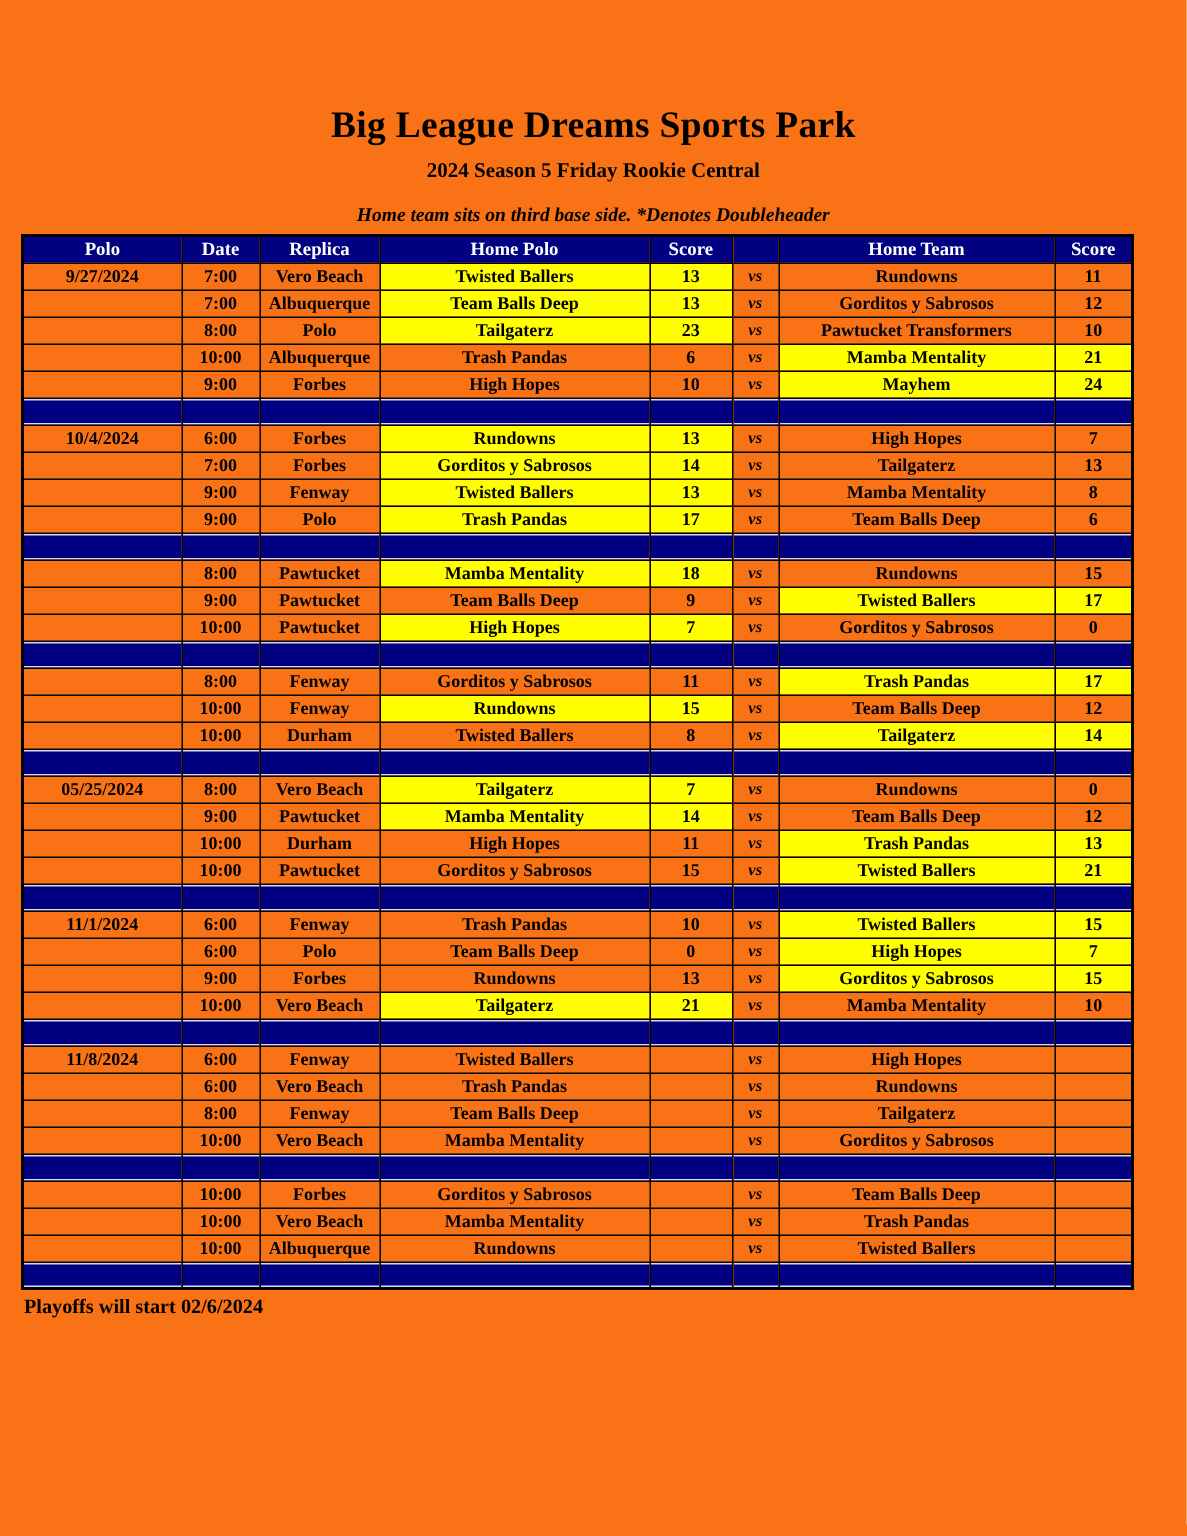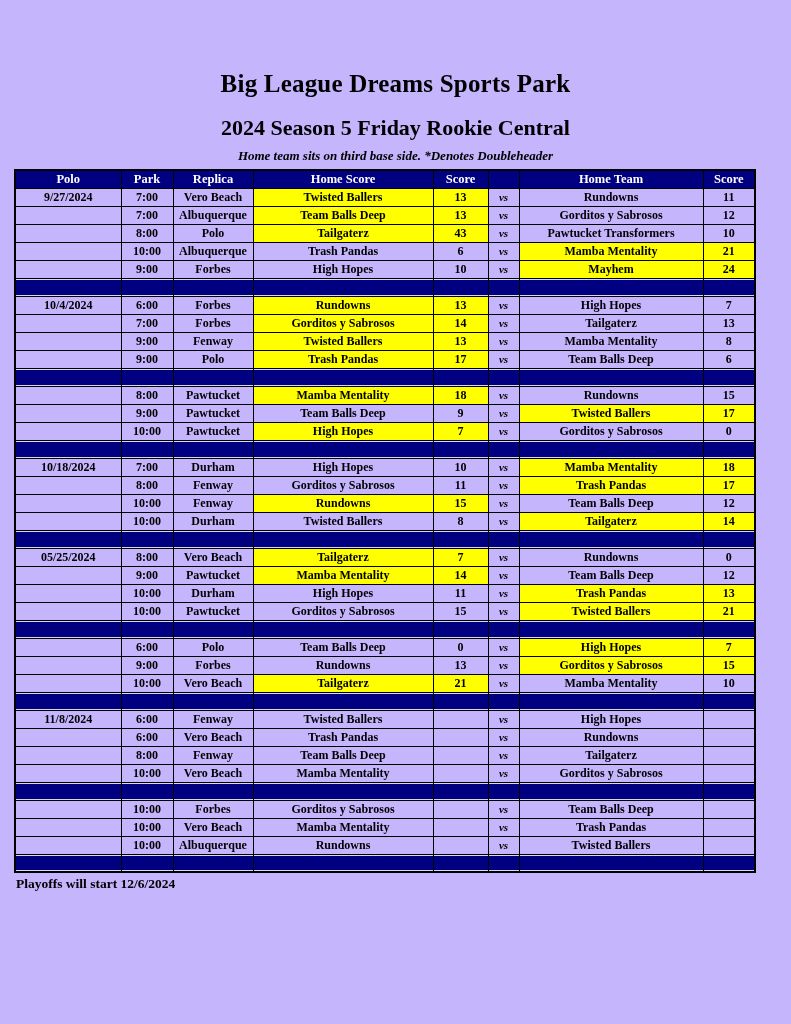--- a/index.html
+++ b/index.html
@@ -14,37 +14,37 @@
     width: 791px;
     height: 1024px;
     font-family: "Liberation Serif", "DejaVu Serif", serif;
     color: #000;
     overflow: hidden;
   }
   .page {
     position: relative;
     width: 791px;
     height: 1024px;
-    background: #c4b5fd;
+    background: #f97316;
   }
   .header-block {
     padding-top: 70px;
     text-align: center;
   }
   .doc-title {
     font-size: 25px;
     font-weight: bold;
     line-height: 28px;
     letter-spacing: 0.2px;
   }
   .doc-subtitle {
-    font-size: 22px;
+    font-size: 14px;
     font-weight: bold;
     line-height: 22px;
-    margin-top: 19px;
+    margin-top: 6px;
   }
   .doc-note {
     font-size: 13px;
     font-weight: bold;
     font-style: italic;
     line-height: 16px;
     margin-top: 9px;
   }
   table.schedule {
     border-collapse: collapse;
@@ -103,23 +103,23 @@
       <col style="width:80px">
       <col style="width:180px">
       <col style="width:55px">
       <col style="width:31px">
       <col style="width:184px">
       <col style="width:52px">
     </colgroup>
     <thead>
       <tr id="schedule-head">
           <th>Polo</th>
-          <th>Park</th>
+          <th>Date</th>
           <th>Replica</th>
-          <th>Home Score</th>
+          <th>Home Polo</th>
           <th>Score</th>
           <th></th>
           <th>Home Team</th>
           <th>Score</th>
         </tr>
     </thead>
     <tbody id="schedule-body">
         <tr class="game-row">
           <td class="c-date">9/27/2024</td>
           <td class="c-time">7:00</td>
@@ -138,21 +138,21 @@
           <td class="c-score hl">13</td>
           <td class="c-vs">vs</td>
           <td class="c-away">Gorditos y Sabrosos</td>
           <td class="c-score">12</td>
         </tr>
         <tr class="game-row">
           <td class="c-date"></td>
           <td class="c-time">8:00</td>
           <td class="c-replica">Polo</td>
           <td class="c-home hl">Tailgaterz</td>
-          <td class="c-score hl">43</td>
+          <td class="c-score hl">23</td>
           <td class="c-vs">vs</td>
           <td class="c-away">Pawtucket Transformers</td>
           <td class="c-score">10</td>
         </tr>
         <tr class="game-row">
           <td class="c-date"></td>
           <td class="c-time">10:00</td>
           <td class="c-replica">Albuquerque</td>
           <td class="c-home">Trash Pandas</td>
           <td class="c-score">6</td>
@@ -264,30 +264,20 @@
           <td></td>
           <td></td>
           <td></td>
           <td></td>
           <td></td>
           <td></td>
           <td></td>
           <td></td>
         </tr>
         <tr class="game-row">
-          <td class="c-date">10/18/2024</td>
-          <td class="c-time">7:00</td>
-          <td class="c-replica">Durham</td>
-          <td class="c-home">High Hopes</td>
-          <td class="c-score">10</td>
-          <td class="c-vs">vs</td>
-          <td class="c-away hl">Mamba Mentality</td>
-          <td class="c-score hl">18</td>
-        </tr>
-        <tr class="game-row">
           <td class="c-date"></td>
           <td class="c-time">8:00</td>
           <td class="c-replica">Fenway</td>
           <td class="c-home">Gorditos y Sabrosos</td>
           <td class="c-score">11</td>
           <td class="c-vs">vs</td>
           <td class="c-away hl">Trash Pandas</td>
           <td class="c-score hl">17</td>
         </tr>
         <tr class="game-row">
@@ -364,20 +354,30 @@
           <td></td>
           <td></td>
           <td></td>
           <td></td>
           <td></td>
           <td></td>
           <td></td>
           <td></td>
         </tr>
         <tr class="game-row">
+          <td class="c-date">11/1/2024</td>
+          <td class="c-time">6:00</td>
+          <td class="c-replica">Fenway</td>
+          <td class="c-home">Trash Pandas</td>
+          <td class="c-score">10</td>
+          <td class="c-vs">vs</td>
+          <td class="c-away hl">Twisted Ballers</td>
+          <td class="c-score hl">15</td>
+        </tr>
+        <tr class="game-row">
           <td class="c-date"></td>
           <td class="c-time">6:00</td>
           <td class="c-replica">Polo</td>
           <td class="c-home">Team Balls Deep</td>
           <td class="c-score">0</td>
           <td class="c-vs">vs</td>
           <td class="c-away hl">High Hopes</td>
           <td class="c-score hl">7</td>
         </tr>
         <tr class="game-row">
@@ -496,15 +496,15 @@
           <td></td>
           <td></td>
           <td></td>
           <td></td>
           <td></td>
           <td></td>
         </tr>
       </tbody>
   </table>
 
-  <div class="doc-footer">Playoffs will start 12/6/2024</div>
+  <div class="doc-footer">Playoffs will start 02/6/2024</div>
 
 </div>
 
 </body></html>

